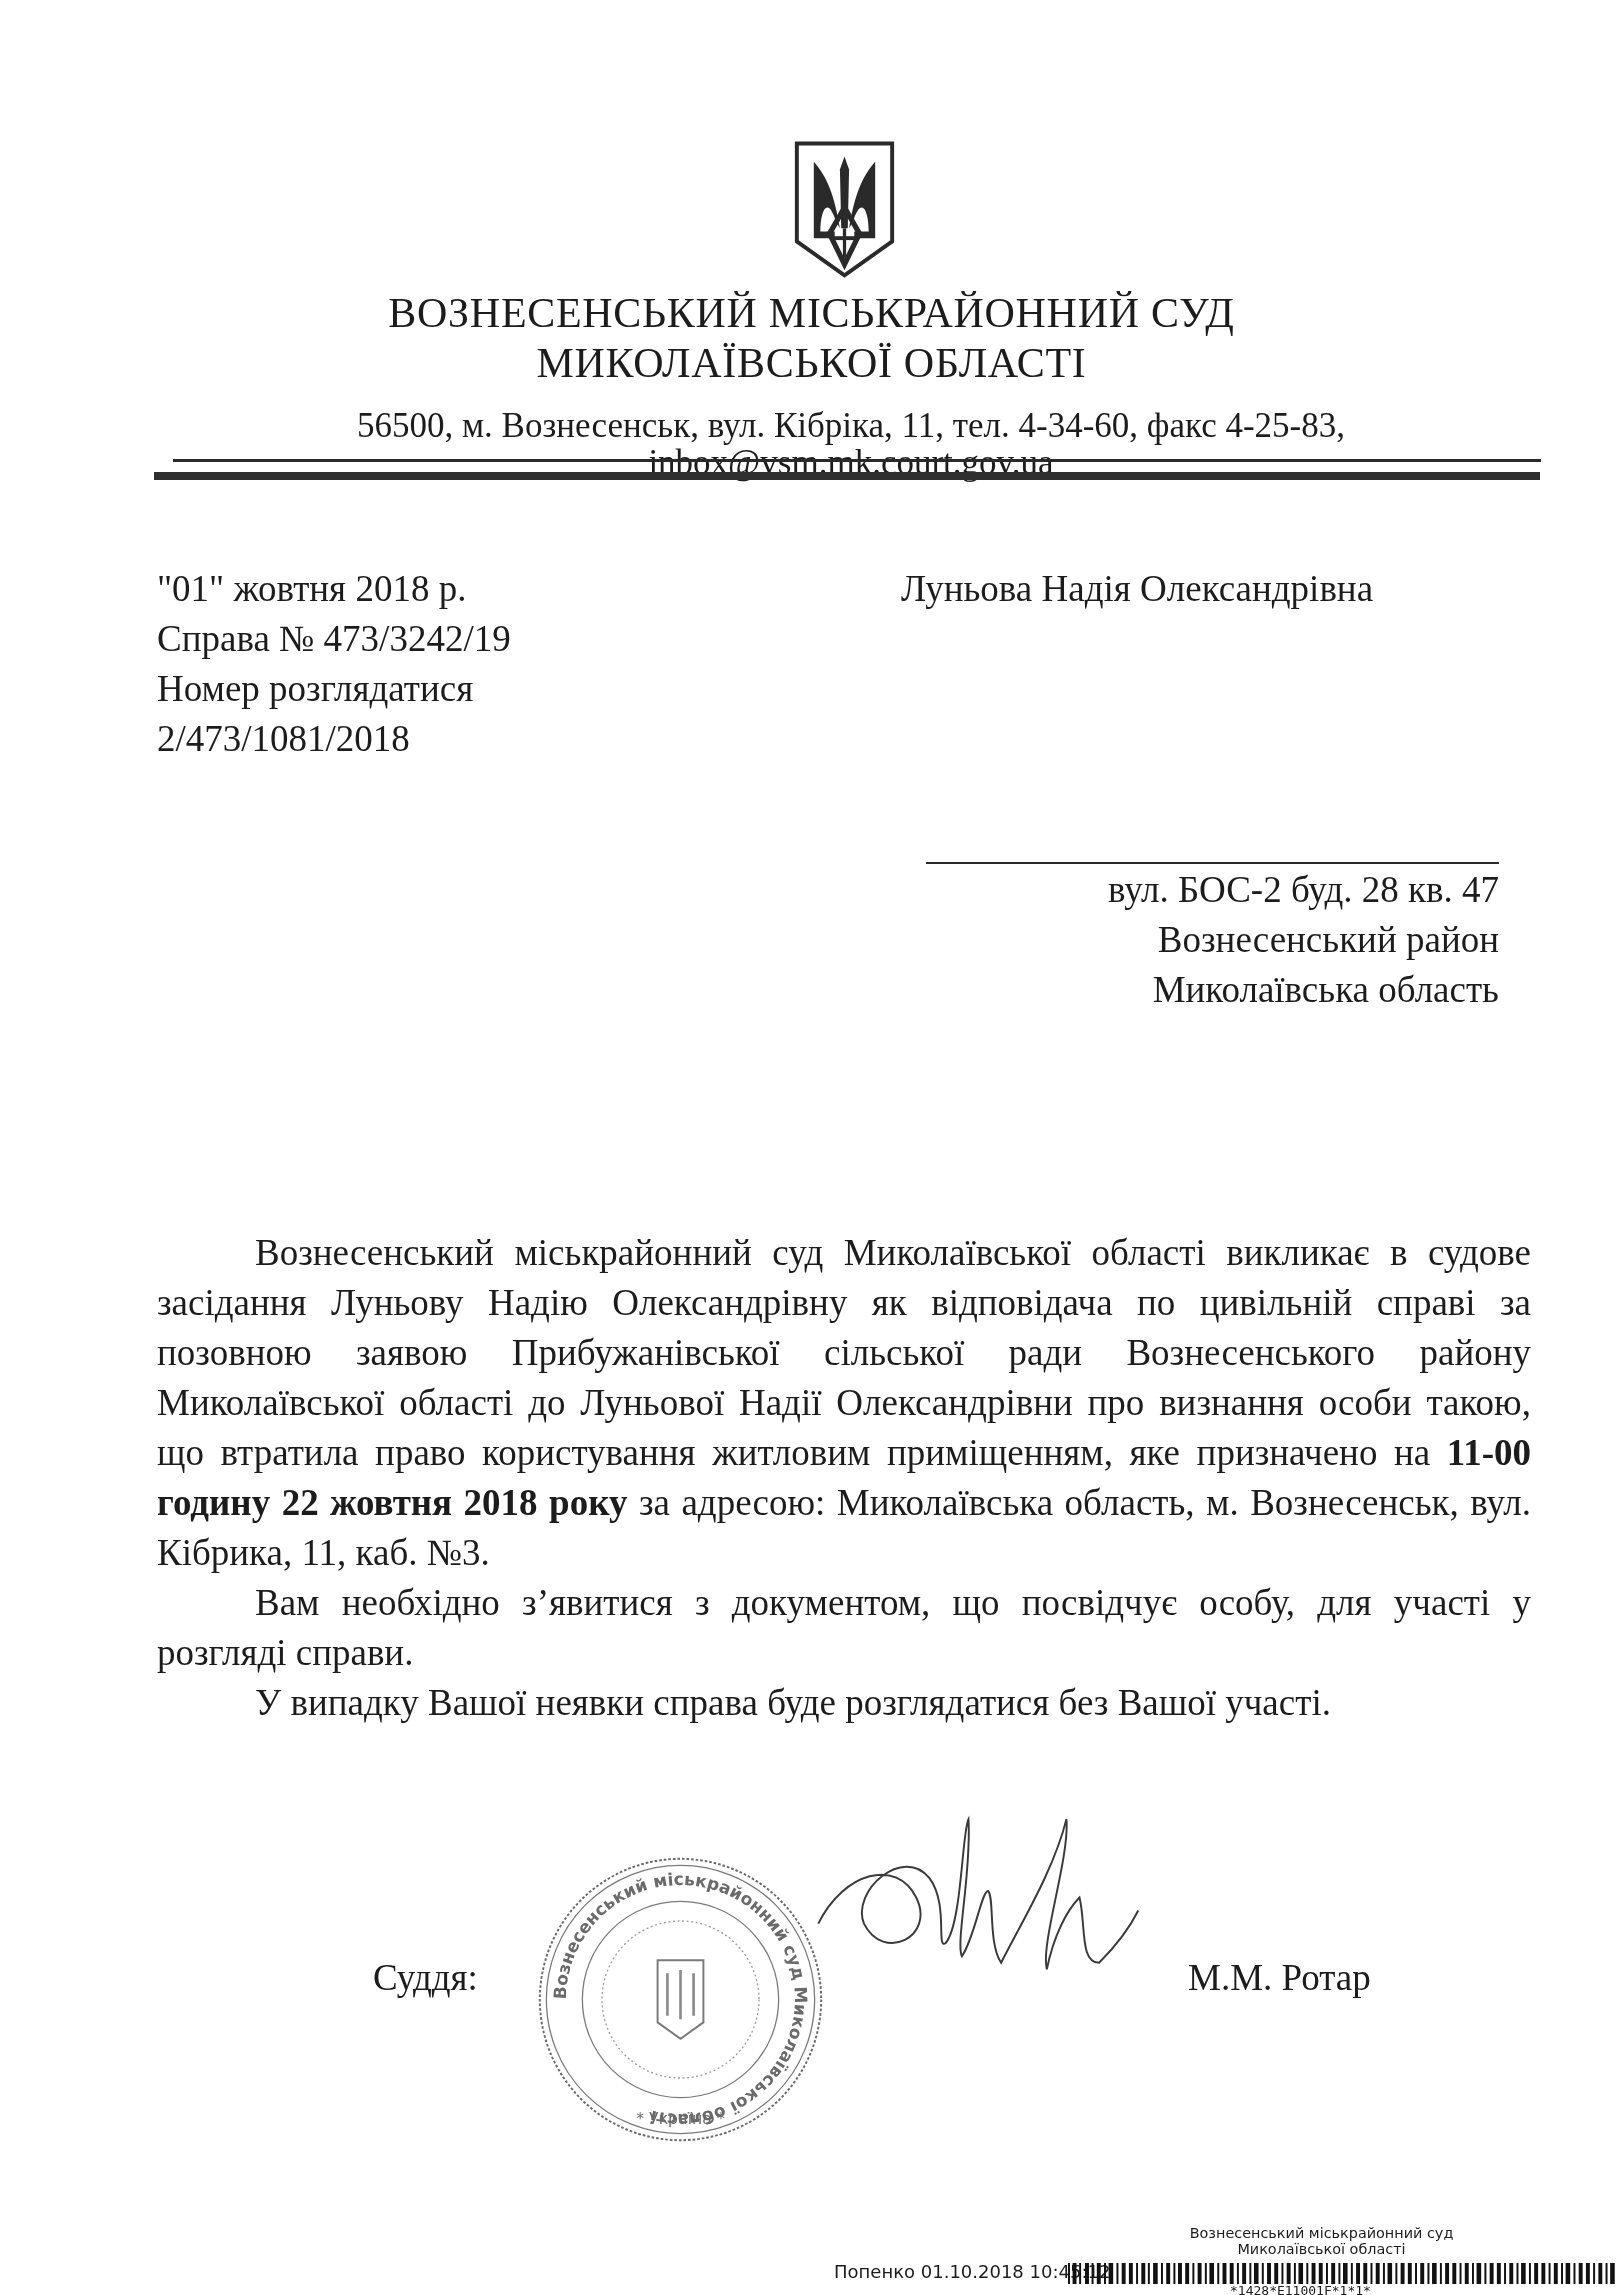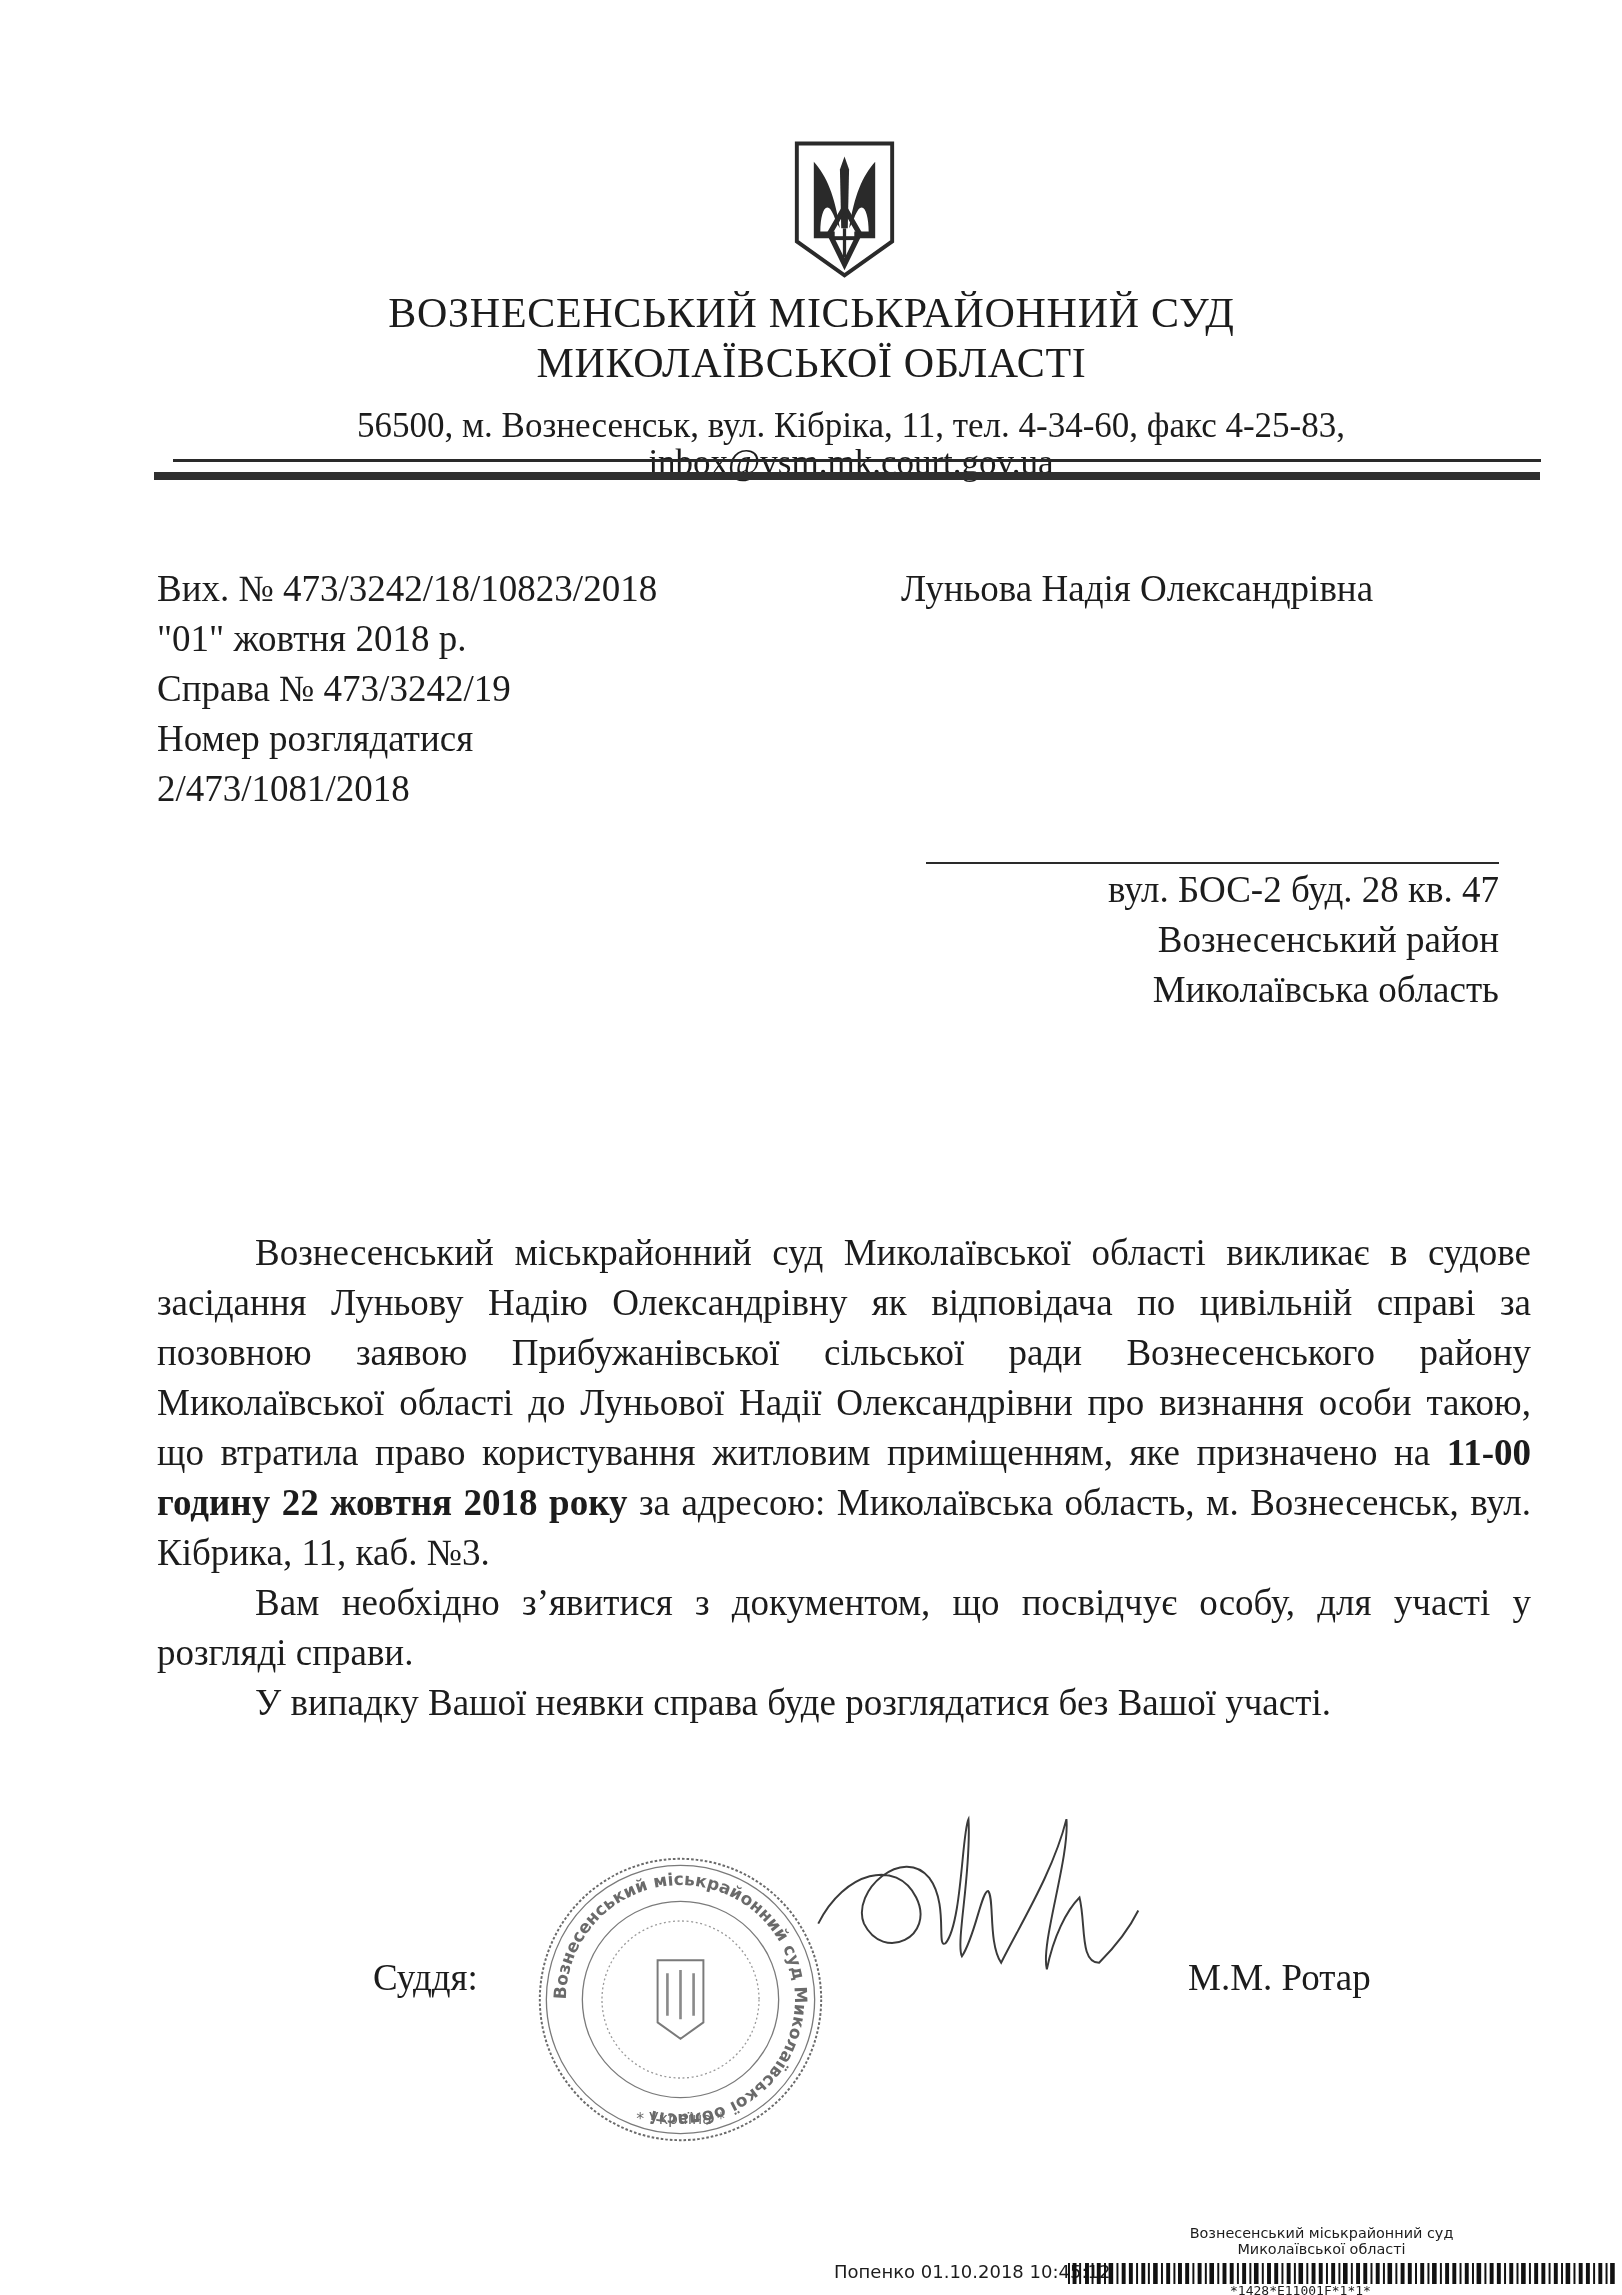--- a/index.html
+++ b/index.html
@@ -45,21 +45,20 @@
   <path d="M85 150 V195" stroke="#2a2a2a" stroke-width="5"></path>
 </svg>
 
 <div class="abs court-title l1">ВОЗНЕСЕНСЬКИЙ МІСЬКРАЙОННИЙ СУД</div>
 <div class="abs court-title l2">МИКОЛАЇВСЬКОЇ ОБЛАСТІ</div>
 <div class="abs contacts">56500, м. Вознесенськ, вул. Кібріка, 11, тел. 4-34-60, факс 4-25-83, inbox@vsm.mk.court.gov.ua</div>
 <div class="abs rule1"></div>
 <div class="abs rule2"></div>
 
 <div class="abs meta">
-  <div>Вих. № 473/3242/18/10823/2018</div>
   <div>"01" жовтня 2018 р.</div>
   <div>Справа № 473/3242/19</div>
   <div>Номер розглядатися</div>
   <div>2/473/1081/2018</div>
 </div>
 
 <div class="abs recipient">Луньова Надія Олександрівна</div>
 <div class="abs addr-rule"></div>
 <div class="abs address">
   <div>вул. БОС-2 буд. 28 кв. 47</div>

